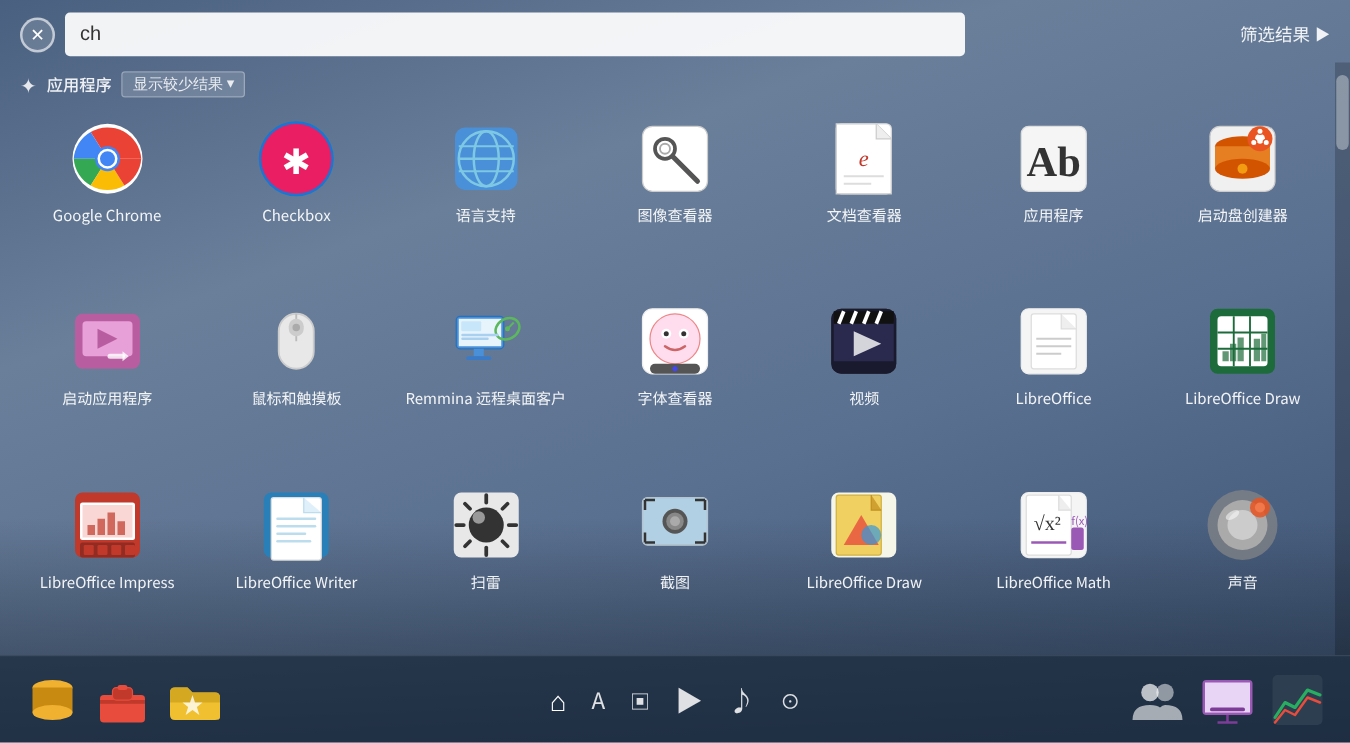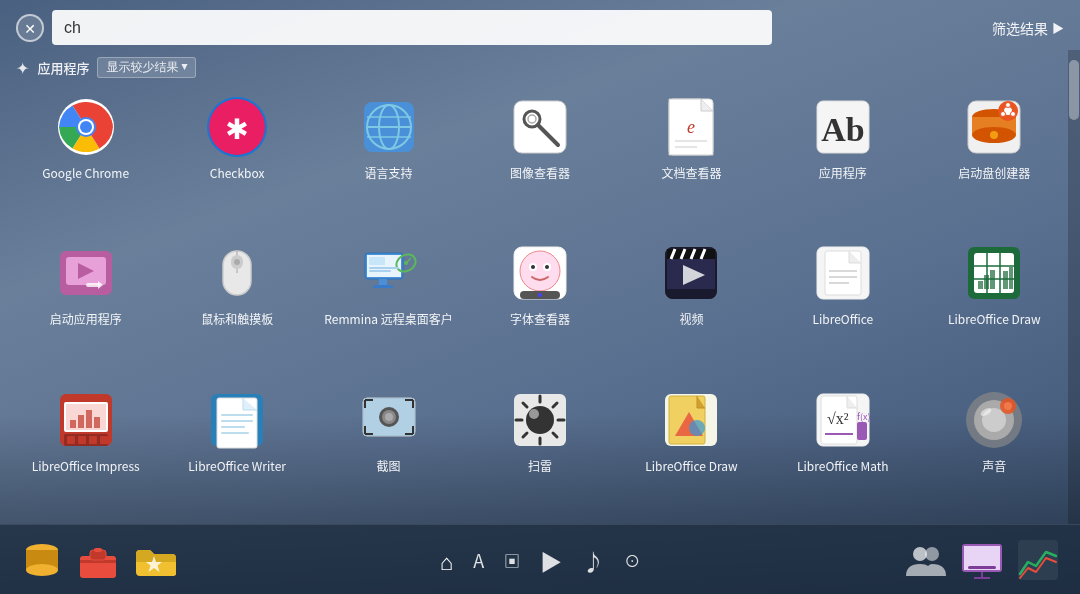--- a/index.html
+++ b/index.html
@@ -493,39 +493,20 @@
           <rect x="14" y="36" width="24" height="2" rx="1" fill="#bde"></rect>
           <rect x="14" y="42" width="28" height="2" rx="1" fill="#bde"></rect>
         </svg>
       </div>
       <span class="app-label">LibreOffice Writer</span>
     </div>
 
     <div class="app-item">
       <div class="app-icon-wrapper">
         <svg viewBox="0 0 60 60" width="60" height="60">
-          <rect x="4" y="8" width="52" height="38" rx="4" fill="#e8e8e8" stroke="#ccc"></rect>
-          <rect x="4" y="8" width="52" height="38" rx="4" fill="#3498db" opacity="0.3"></rect>
-
-          <circle cx="30" cy="27" r="10" fill="#555"></circle>
-          <circle cx="30" cy="27" r="7" fill="#888"></circle>
-          <circle cx="30" cy="27" r="4" fill="#aaa"></circle>
-
-          <path d="M6 10 h8 M6 10 v8" stroke="#333" stroke-width="2" fill="none"></path>
-          <path d="M54 10 h-8 M54 10 v8" stroke="#333" stroke-width="2" fill="none"></path>
-          <path d="M6 44 h8 M6 44 v-8" stroke="#333" stroke-width="2" fill="none"></path>
-          <path d="M54 44 h-8 M54 44 v-8" stroke="#333" stroke-width="2" fill="none"></path>
-        </svg>
-      </div>
-      <span class="app-label">截图</span>
-    </div>
-
-    <div class="app-item">
-      <div class="app-icon-wrapper">
-        <svg viewBox="0 0 60 60" width="60" height="60">
           <rect x="4" y="4" width="52" height="52" rx="6" fill="#e8e8e8"></rect>
 
           <circle cx="30" cy="30" r="14" fill="#333"></circle>
 
           <line x1="30" y1="12" x2="30" y2="6" stroke="#333" stroke-width="3" stroke-linecap="round"></line>
           <line x1="30" y1="54" x2="30" y2="48" stroke="#333" stroke-width="3" stroke-linecap="round"></line>
           <line x1="12" y1="30" x2="6" y2="30" stroke="#333" stroke-width="3" stroke-linecap="round"></line>
           <line x1="54" y1="30" x2="48" y2="30" stroke="#333" stroke-width="3" stroke-linecap="round"></line>
           <line x1="17" y1="17" x2="13" y2="13" stroke="#333" stroke-width="3" stroke-linecap="round"></line>
           <line x1="43" y1="17" x2="47" y2="13" stroke="#333" stroke-width="3" stroke-linecap="round"></line>
@@ -533,20 +514,39 @@
           <line x1="43" y1="43" x2="47" y2="47" stroke="#333" stroke-width="3" stroke-linecap="round"></line>
           <circle cx="24" cy="24" r="5" fill="white" opacity="0.5"></circle>
         </svg>
       </div>
       <span class="app-label">扫雷</span>
     </div>
 
     <div class="app-item">
       <div class="app-icon-wrapper">
         <svg viewBox="0 0 60 60" width="60" height="60">
+          <rect x="4" y="8" width="52" height="38" rx="4" fill="#e8e8e8" stroke="#ccc"></rect>
+          <rect x="4" y="8" width="52" height="38" rx="4" fill="#3498db" opacity="0.3"></rect>
+
+          <circle cx="30" cy="27" r="10" fill="#555"></circle>
+          <circle cx="30" cy="27" r="7" fill="#888"></circle>
+          <circle cx="30" cy="27" r="4" fill="#aaa"></circle>
+
+          <path d="M6 10 h8 M6 10 v8" stroke="#333" stroke-width="2" fill="none"></path>
+          <path d="M54 10 h-8 M54 10 v8" stroke="#333" stroke-width="2" fill="none"></path>
+          <path d="M6 44 h8 M6 44 v-8" stroke="#333" stroke-width="2" fill="none"></path>
+          <path d="M54 44 h-8 M54 44 v-8" stroke="#333" stroke-width="2" fill="none"></path>
+        </svg>
+      </div>
+      <span class="app-label">截图</span>
+    </div>
+
+    <div class="app-item">
+      <div class="app-icon-wrapper">
+        <svg viewBox="0 0 60 60" width="60" height="60">
           <rect x="4" y="4" width="52" height="52" rx="6" fill="#f5f5e8"></rect>
 
           <rect x="8" y="6" width="36" height="48" rx="2" fill="#f0d060" stroke="#d0b040"></rect>
           <path d="M36 6 v12 h8" fill="#d0a030" stroke="#c09020"></path>
 
           <polygon points="14,46 28,22 42,46" fill="#e74c3c" opacity="0.8"></polygon>
 
           <circle cx="36" cy="38" r="8" fill="#3498db" opacity="0.7"></circle>
         </svg>
       </div>

